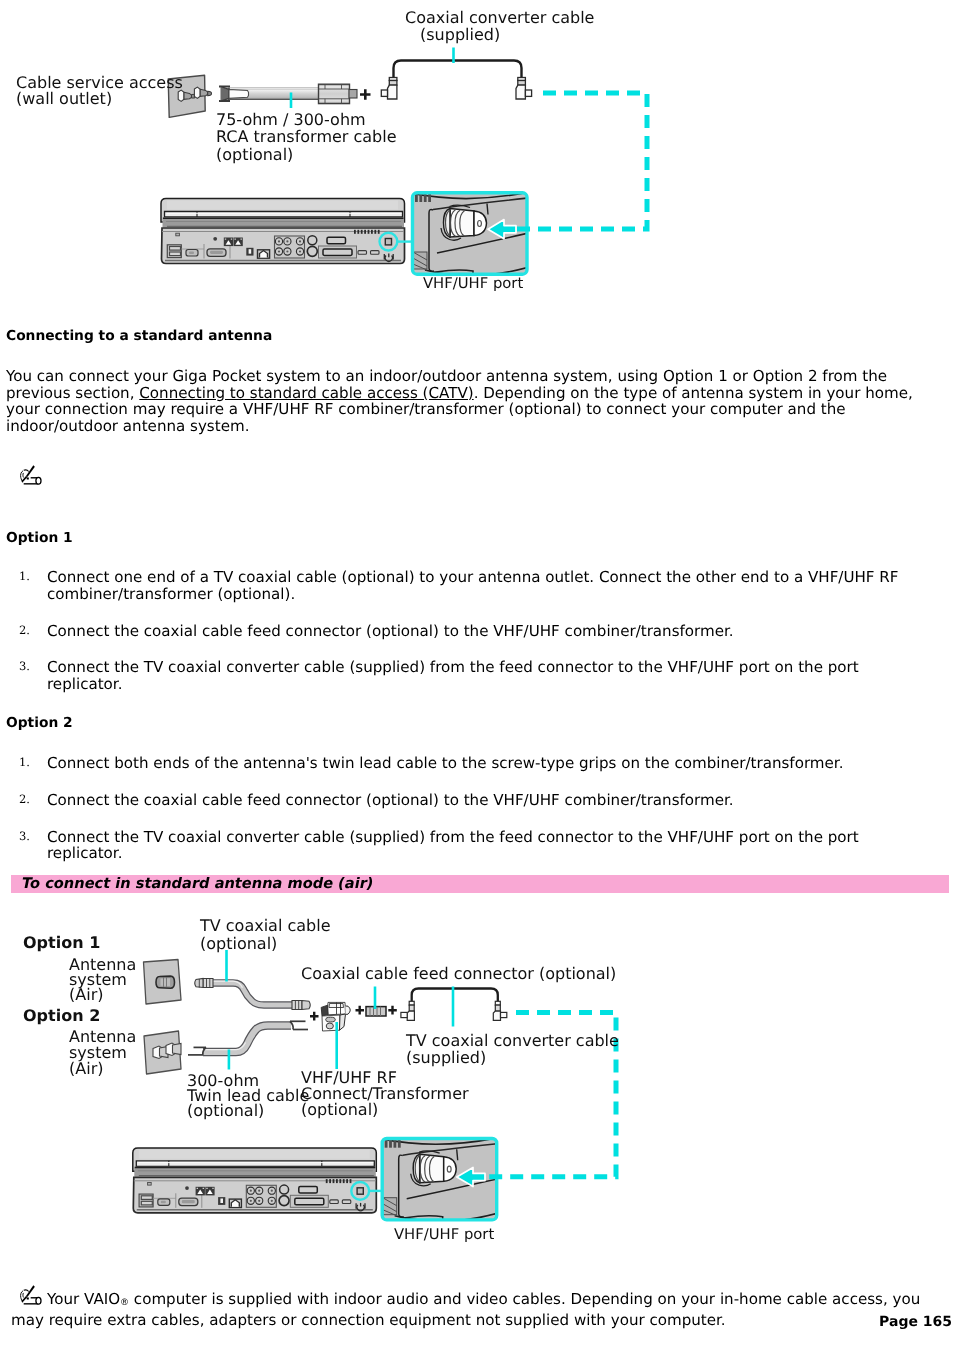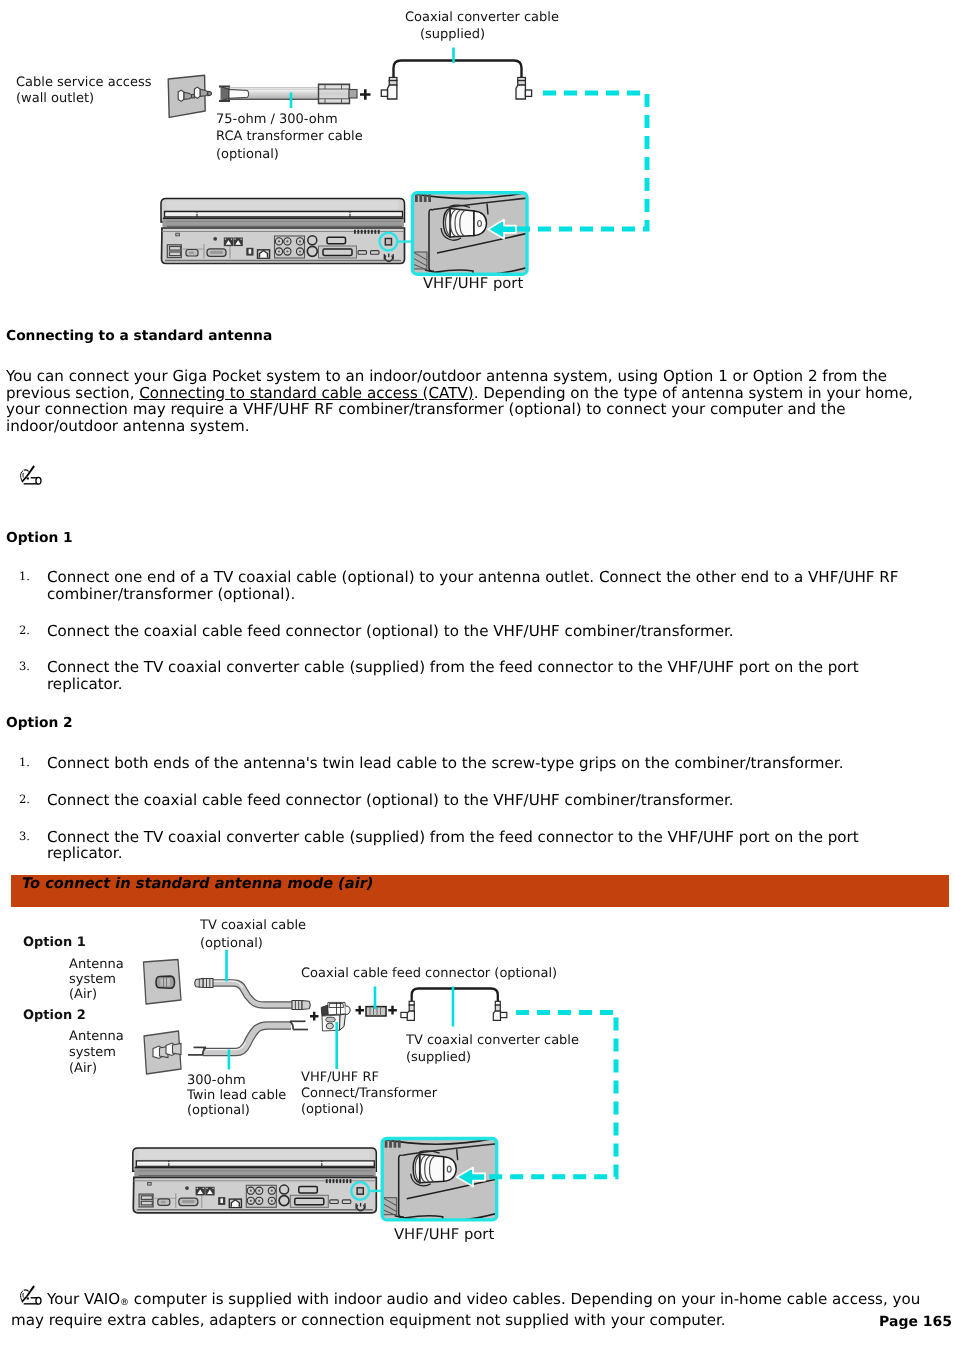--- a/index.html
+++ b/index.html
@@ -6,24 +6,24 @@
   body{width:954px;height:1351px;font-family:"DejaVu Sans",sans-serif;color:#000;-webkit-font-smoothing:antialiased;text-rendering:geometricPrecision;}
   .page{position:relative;width:954px;height:1351px;overflow:hidden;}
   .abs{position:absolute;}
   .sec-h{font-weight:bold;font-size:13.8px;white-space:nowrap;}
   .body-txt{font-size:15.1px;line-height:16.6px;}
   .note-txt{font-size:15.1px;line-height:16.6px;}
   a.link{color:#000000;text-decoration:underline;}
   .olist{font-size:15.1px;line-height:16.8px;}
   .oitem{position:relative;padding-left:47px;}
   .onum{position:absolute;left:19px;top:-1px;font-family:"DejaVu Serif",serif;font-size:11.5px;}
-  .bar{background:#c2410c;height:32px;}
+  .bar{background:#f9a8d4;height:18px;}
   .bar-txt{font-weight:bold;font-style:italic;font-size:14.6px;white-space:nowrap;}
   .pagenum{font-weight:bold;font-size:14px;margin-left:38px;}
-  .dlabel{font-size:13px;line-height:16.5px;white-space:nowrap;color:#111;}
+  .dlabel{font-size:16px;line-height:16.5px;white-space:nowrap;color:#111;}
   .noteicon{display:inline-block;width:26px;height:20px;vertical-align:baseline;margin-right:2px;position:relative;top:-11px;}
   .noteicon svg{display:block;}
   .reg{font-size:9px;vertical-align:-1px;}
   .noteicon2{top:1px !important;}
 </style>
 </head>
 <body>
 
 <div class="page">
 <svg class="abs" style="left:0;top:0" width="954" height="318" viewBox="0 0 954 318">

